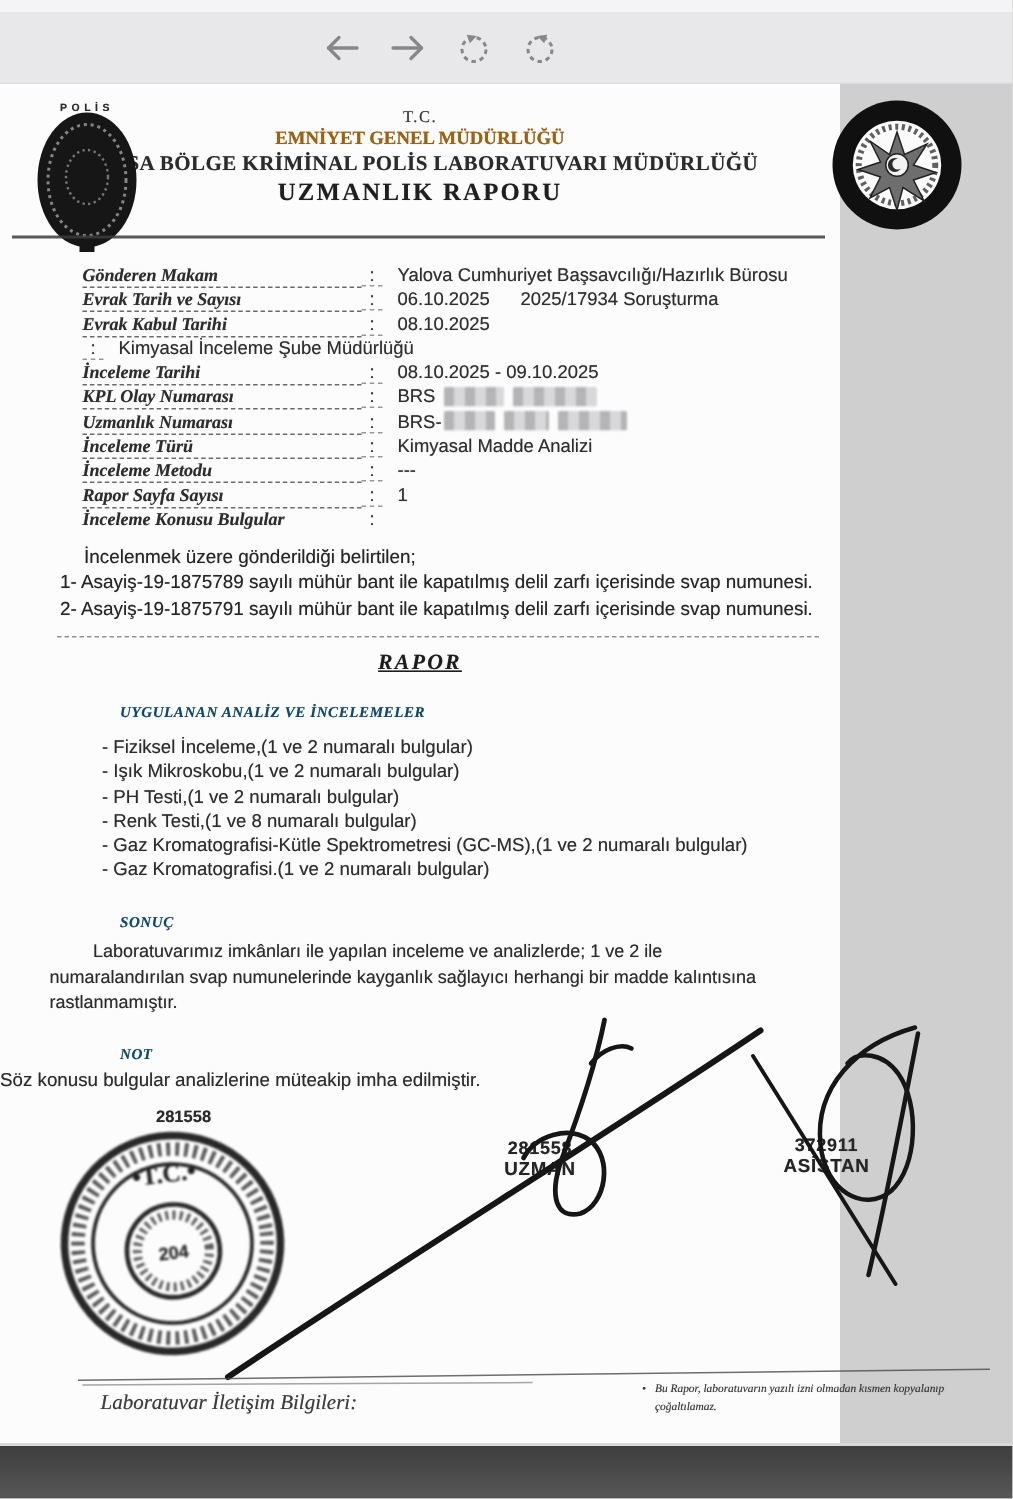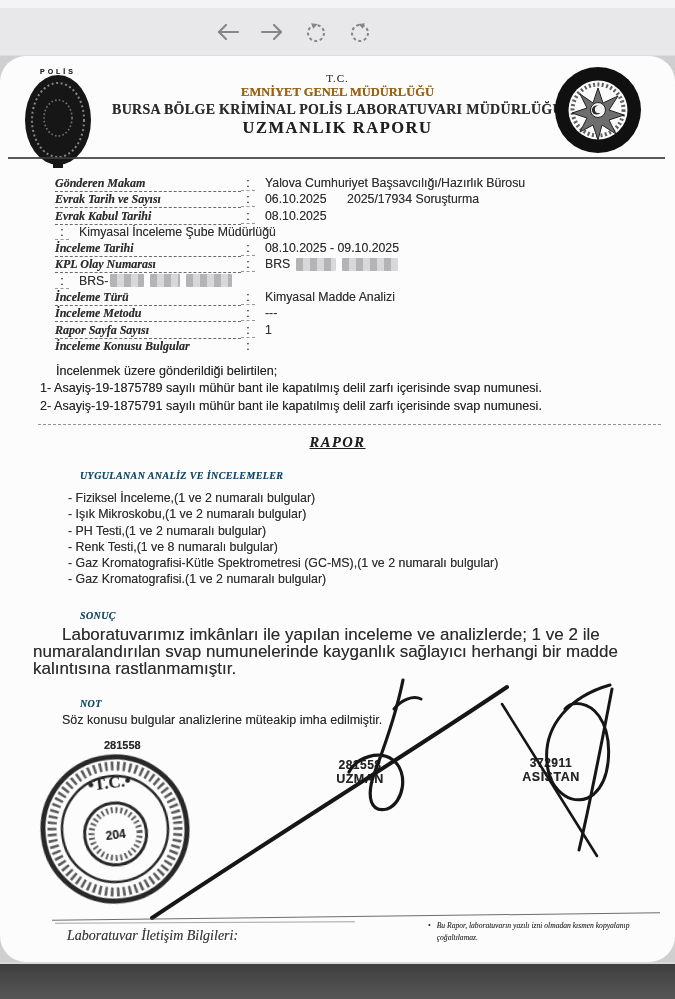--- a/index.html
+++ b/index.html
@@ -1,21 +1,21 @@
 <!DOCTYPE html>
 <html><head>
 <meta charset="utf-8">
 <style>
   html,body{margin:0;padding:0;background:#cfcfcf;}
   body{width:675px;height:999px;overflow:hidden;font-family:"Liberation Sans",sans-serif;}
   .top-strip{height:8px;background:#f4f4f5;}
   .toolbar{height:48px;background:#e8e8ea;border-bottom:1px solid #dcdcde;display:flex;align-items:center;justify-content:center;gap:14px;box-sizing:border-box;padding-right:88px;}
   .tool-btn{width:30px;height:30px;display:flex;align-items:center;justify-content:center;background:transparent;border:none;cursor:pointer;padding:0;}
   .tool-btn svg{display:block;}
-  .page{position:relative;width:675px;height:906px;background:#fcfcfc;color:#262626;text-shadow:0 0 .5px rgba(45,45,45,.55);border-radius:26px;}
+  .page{position:relative;width:560px;height:906px;background:#fcfcfc;color:#262626;text-shadow:0 0 .5px rgba(45,45,45,.55);}
   .hdr{ text-align:center;padding-top:16px;}
   .hdr-tc{font-family:"Liberation Serif",serif;font-size:11px;letter-spacing:1px;color:#3a3a3a;}
   .hdr-l2{font-family:"Liberation Serif",serif;font-size:12.5px;font-weight:bold;color:#a16207;margin-top:1px;}
   .hdr-l3{font-family:"Liberation Serif",serif;font-size:14px;font-weight:bold;color:#2b2b2b;margin-top:2px;letter-spacing:.3px;}
   .hdr-title{font-family:"Liberation Serif",serif;font-size:16.5px;font-weight:bold;color:#1f1f1f;margin-top:0;letter-spacing:1.5px;}
   .rule{height:0;border-top:2px solid #3c3c3c;margin:19px 10px 0 8px;opacity:.85;}
   .ftable{margin-top:17px;}
   .frow{display:flex;align-items:baseline;height:16.3px;padding-left:55px;font-size:12.3px;}
   .flabel{font-family:"Liberation Serif",serif;font-weight:bold;font-style:italic;font-size:12px;color:#2d2d2d;flex:0 0 186px;border-bottom:1px dashed rgba(70,70,70,.8);white-space:nowrap;}
   .frow.nounder .flabel{border-bottom:none;}
@@ -27,23 +27,23 @@
   .intro{margin-top:9px;padding-left:56px;font-size:12.6px;}
   .evitem{padding-left:40px;font-size:12.6px;line-height:16px;margin-top:2px;}
   .evitem:first-of-type{margin-top:6px;}
   .dashsep{height:0;border-top:1px dashed rgba(90,90,90,.65);margin:10px 14px 0 38px;}
   .rapor{margin-top:9px;text-align:center;font-family:"Liberation Serif",serif;font-weight:bold;font-style:italic;font-size:14.5px;letter-spacing:1.5px;text-decoration:underline;color:#1e1e1e;}
   .sec-title{font-family:"Liberation Serif",serif;font-weight:bold;font-style:italic;font-size:10px;color:#0c4a6e;padding-left:80px;letter-spacing:.4px;}
   .analyses-title{margin-top:19px;}
   .alist{margin-top:9px;}
   .aitem{padding-left:68px;font-size:12.4px;line-height:16.2px;color:#2d2d2d;}
   .sonuc-title{margin-top:23px;}
-  .para{margin:5px 28px 0 33px;font-size:17px;line-height:17px;text-indent:29px;color:#2c2c2c;}
+  .para{margin:5px 28px 0 33px;font-size:12px;line-height:17px;text-indent:29px;color:#2c2c2c;}
   .not-title{margin-top:21px;}
-  .not-text{margin-top:4px;padding-left:62px;font-size:12.5px;color:#2c2c2c;}
+  .not-text{margin-top:4px;font-size:12.5px;color:#2c2c2c;}
   
   .emblem-left{position:absolute;left:20px;top:8px;width:76px;height:104px;}
   .emblem-right{position:absolute;left:551px;top:7px;width:94px;height:94px;}
   
   .stamp-number{position:absolute;left:104px;top:683px;font-size:11px;font-weight:bold;color:#2a2a2a;filter:blur(.4px);}
   .stamp{position:absolute;left:36px;top:694px;width:158px;height:158px;filter:blur(.55px);opacity:.95;transform:rotate(-7deg);}
   .sig{position:absolute;text-align:center;font-weight:bold;color:#252525;filter:blur(.35px);}
   .sig .num{font-size:12px;letter-spacing:.5px;}
   .sig .ttl{font-size:12.5px;letter-spacing:.5px;}
   .sig-uzman{left:305px;top:702px;width:110px;}
@@ -147,20 +147,21 @@
         <span class="flabel">İnceleme Tarihi</span>
         <span class="fcolon">:</span>
         <span class="fvalue">08.10.2025 - 09.10.2025</span>
       </div>
     <div class="frow">
       <span class="flabel">KPL Olay Numarası</span>
         <span class="fcolon">:</span>
       <span class="fvalue"><span>BRS</span><span class="redact" style="width:40px"></span><span class="redact" style="width:56px"></span></span>
     </div>
     <div class="frow">
+      <span class="flabel">Uzmanlık Numarası</span>
         <span class="fcolon">:</span>
       <span class="fvalue"><span>BRS-</span><span class="redact" style="width:34px;margin-left:-4px"></span><span class="redact" style="width:30px"></span><span class="redact" style="width:46px"></span></span>
     </div>
     <div class="frow">
         <span class="flabel">İnceleme Türü</span>
         <span class="fcolon">:</span>
         <span class="fvalue">Kimyasal Madde Analizi</span>
       </div>
     <div class="frow">
         <span class="flabel">İnceleme Metodu</span>

